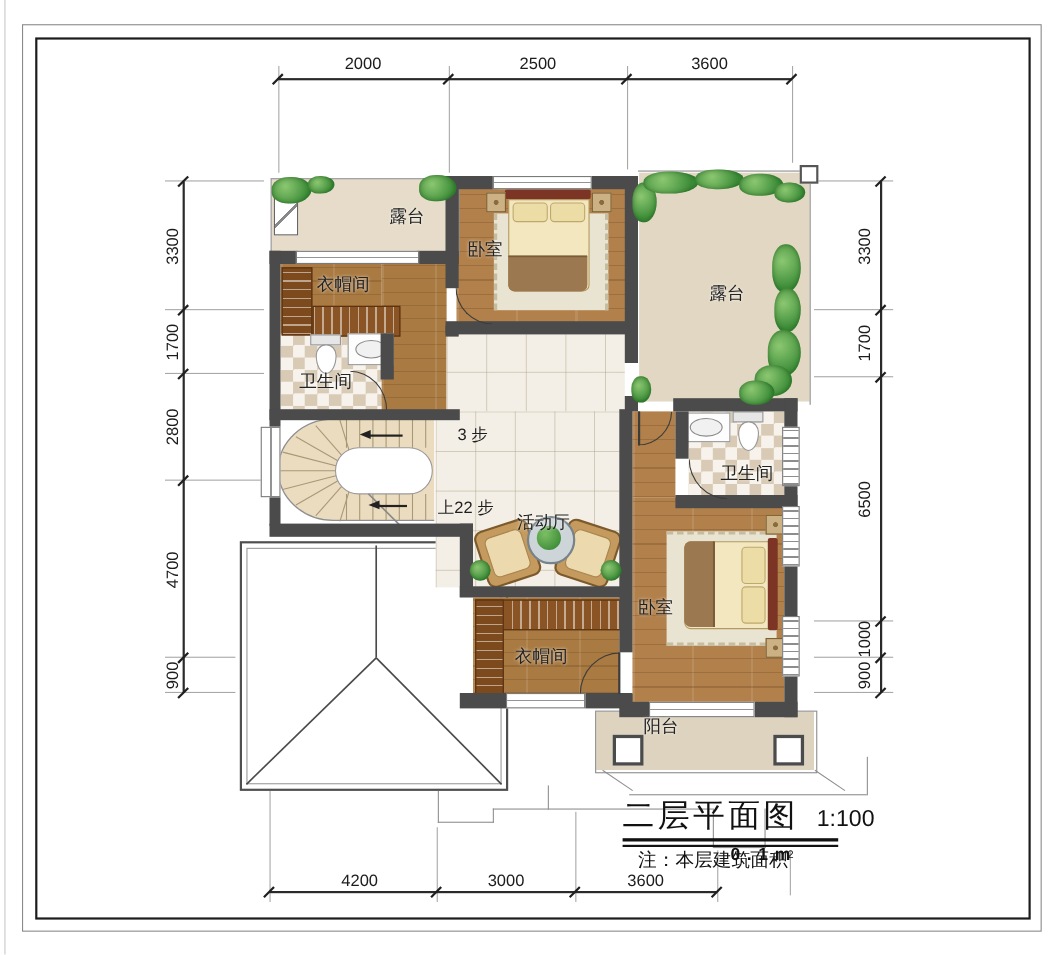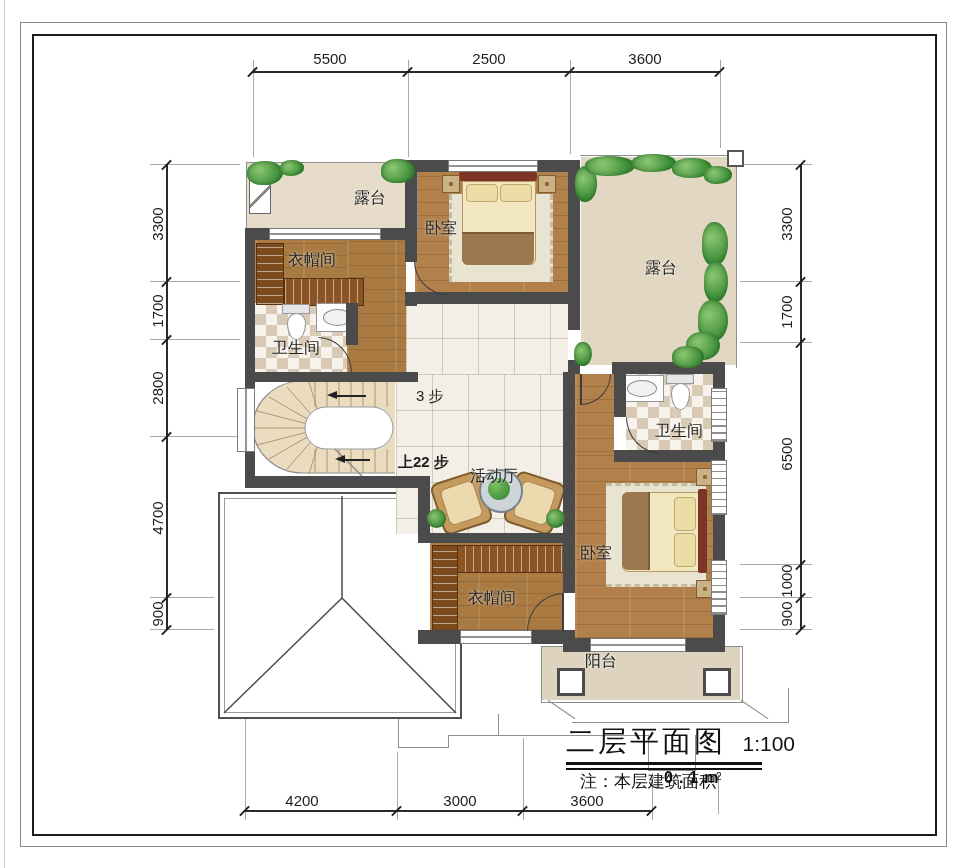--- a/index.html
+++ b/index.html
@@ -175,21 +175,21 @@
     </g>
     <rect x="54" y="28" width="88" height="42" rx="21" fill="#ffffff" stroke="#9a9a9a"></rect>
     <path d="M84 70 L112 98" stroke="#8a8a8a" stroke-width="1.5" fill="none"></path>
   </svg>
 
   <div class="abs" style="left:336px;top:395px;width:30px;height:1.5px;background:#222;z-index:50;"></div>
   <div class="abs" style="left:327px;top:391px;width:0;height:0;border-top:4.5px solid transparent;border-bottom:4.5px solid transparent;border-right:10px solid #222;z-index:50;"></div>
   <div class="abs" style="left:344px;top:459px;width:26px;height:1.5px;background:#222;z-index:50;"></div>
   <div class="abs" style="left:335px;top:455px;width:0;height:0;border-top:4.5px solid transparent;border-bottom:4.5px solid transparent;border-right:10px solid #222;z-index:50;"></div>
   <div class="slabel" style="left:416px;top:388px;">3 步</div>
-  <div class="slabel" style="left:398px;top:454px;font-weight:bold;">上22 步</div>
+  <div class="slabel" style="left:398px;top:454px;">上22 步</div>
 
   <div class="fixt" style="left:449px;top:194px;width:98px;height:88px;background:#e9e3d2;border-left:3px dashed #c6bda0;border-right:3px dashed #c6bda0;"></div>
   <div class="fixt" style="left:459px;top:172px;width:78px;height:9px;background:#7c3424;border-radius:2px;"></div>
   <div class="fixt" style="left:462px;top:181px;width:72px;height:82px;background:#f2e7bf;border:1px solid #b49a62;border-radius:0 0 6px 6px;"></div>
   <div class="fixt" style="left:466px;top:184px;width:30px;height:16px;background:#ecdda6;border:1px solid #bfa86d;border-radius:4px;"></div>
   <div class="fixt" style="left:500px;top:184px;width:30px;height:16px;background:#ecdda6;border:1px solid #bfa86d;border-radius:4px;"></div>
   <div class="fixt" style="left:462px;top:232px;width:72px;height:31px;background:#9c7850;border-top:2px solid #7a5b3a;border-radius:0 0 6px 6px;"></div>
   <div class="fixt" style="left:442px;top:175px;width:16px;height:16px;background:#cbb184 radial-gradient(circle,#8a6b3e 2px,transparent 2.5px);border:1.5px solid #7d5f33;"></div>
   <div class="fixt" style="left:538px;top:175px;width:16px;height:16px;background:#cbb184 radial-gradient(circle,#8a6b3e 2px,transparent 2.5px);border:1.5px solid #7d5f33;"></div>
 
@@ -279,35 +279,35 @@
 
   <div class="dimline" style="left:253px;top:71px;width:467px;height:1.5px;"></div>
   <div class="tick" style="left:246px;top:71px;"></div>
   <div class="tick" style="left:401px;top:71px;"></div>
   <div class="tick" style="left:563px;top:71px;"></div>
   <div class="tick" style="left:713px;top:71px;"></div>
   <div class="ext" style="left:253px;top:60px;width:1px;height:97px;"></div>
   <div class="ext" style="left:408px;top:60px;width:1px;height:97px;"></div>
   <div class="ext" style="left:570px;top:60px;width:1px;height:94px;"></div>
   <div class="ext" style="left:720px;top:60px;width:1px;height:88px;"></div>
-  <div class="dimtxt h" style="left:330px;top:50px;">5500</div>
+  <div class="dimtxt h" style="left:330px;top:50px;">2000</div>
   <div class="dimtxt h" style="left:489px;top:50px;">2500</div>
   <div class="dimtxt h" style="left:645px;top:50px;">3600</div>
 
   <div class="dimline" style="left:245px;top:810px;width:407px;height:1.5px;"></div>
   <div class="tick" style="left:238px;top:810px;"></div>
   <div class="tick" style="left:390px;top:810px;"></div>
   <div class="tick" style="left:516px;top:810px;"></div>
   <div class="tick" style="left:645px;top:810px;"></div>
   <div class="ext" style="left:245px;top:718px;width:1px;height:102px;"></div>
   <div class="ext" style="left:397px;top:752px;width:1px;height:68px;"></div>
   <div class="ext" style="left:523px;top:738px;width:1px;height:82px;"></div>
   <div class="ext" style="left:652px;top:773px;width:1px;height:47px;"></div>
   <div class="ext" style="left:718px;top:774px;width:1px;height:40px;"></div>
-  <div class="dimtxt h" style="left:302px;top:792px;">4200</div>
+  <div class="dimtxt h" style="left:327px;top:792px;">4200</div>
   <div class="dimtxt h" style="left:460px;top:792px;">3000</div>
   <div class="dimtxt h" style="left:587px;top:792px;">3600</div>
 
   <div class="dimline" style="left:166px;top:165px;width:1.5px;height:465px;"></div>
   <div class="tick" style="left:160px;top:164px;"></div>
   <div class="tick" style="left:160px;top:281px;"></div>
   <div class="tick" style="left:160px;top:339px;"></div>
   <div class="tick" style="left:160px;top:436px;"></div>
   <div class="tick" style="left:160px;top:597px;"></div>
   <div class="tick" style="left:160px;top:629px;"></div>

